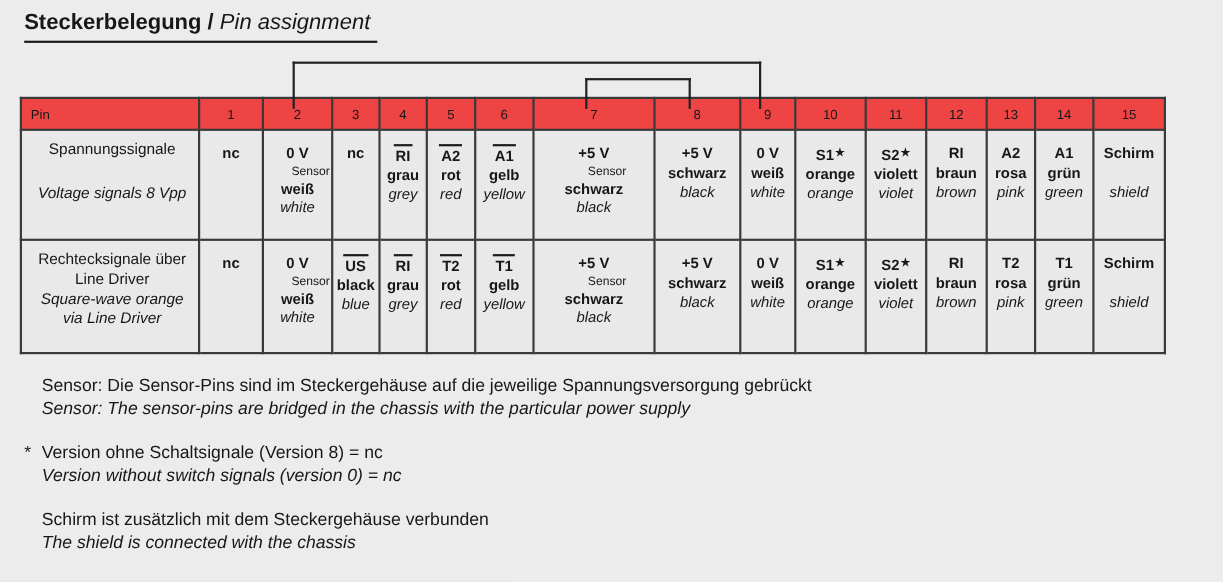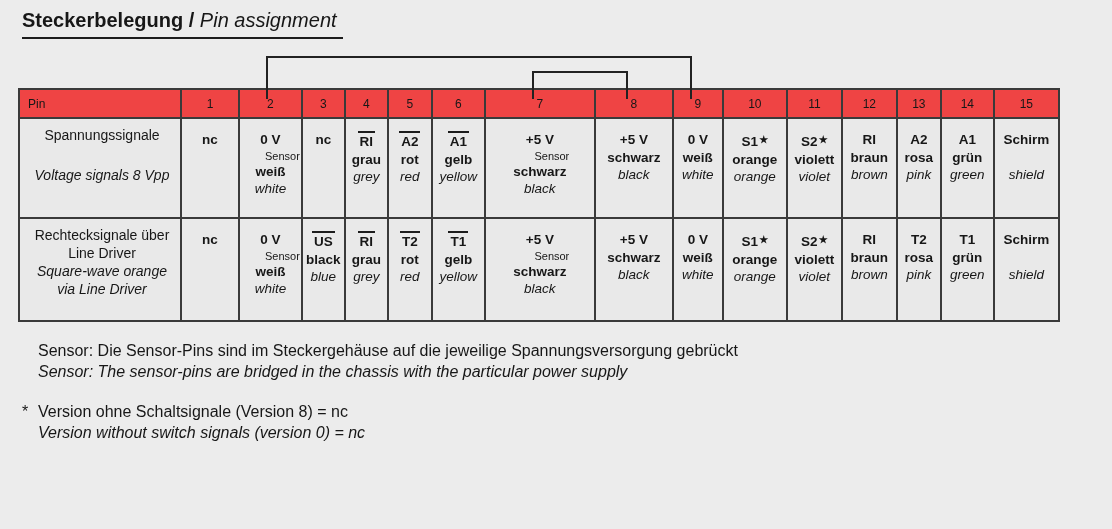--- a/index.html
+++ b/index.html
@@ -268,15 +268,19 @@
   <div class="notes">
       <div class="note">
         <div class="nde">Sensor: Die Sensor-Pins sind im Steckergehäuse auf die jeweilige Spannungsversorgung gebrückt</div>
         <div class="nen">Sensor: The sensor-pins are bridged in the chassis with the particular power supply</div>
       </div>
       <div class="note">
         <span class="marker">*</span>
         <div class="nde">Version ohne Schaltsignale (Version 8) = nc</div>
         <div class="nen">Version without switch signals (version 0) = nc</div>
       </div>
+      <div class="note">
+        <div class="nde">Schirm ist zusätzlich mit dem Steckergehäuse verbunden</div>
+        <div class="nen">The shield is connected with the chassis</div>
+      </div>
     </div>
 
 </div>
 
 </body></html>

